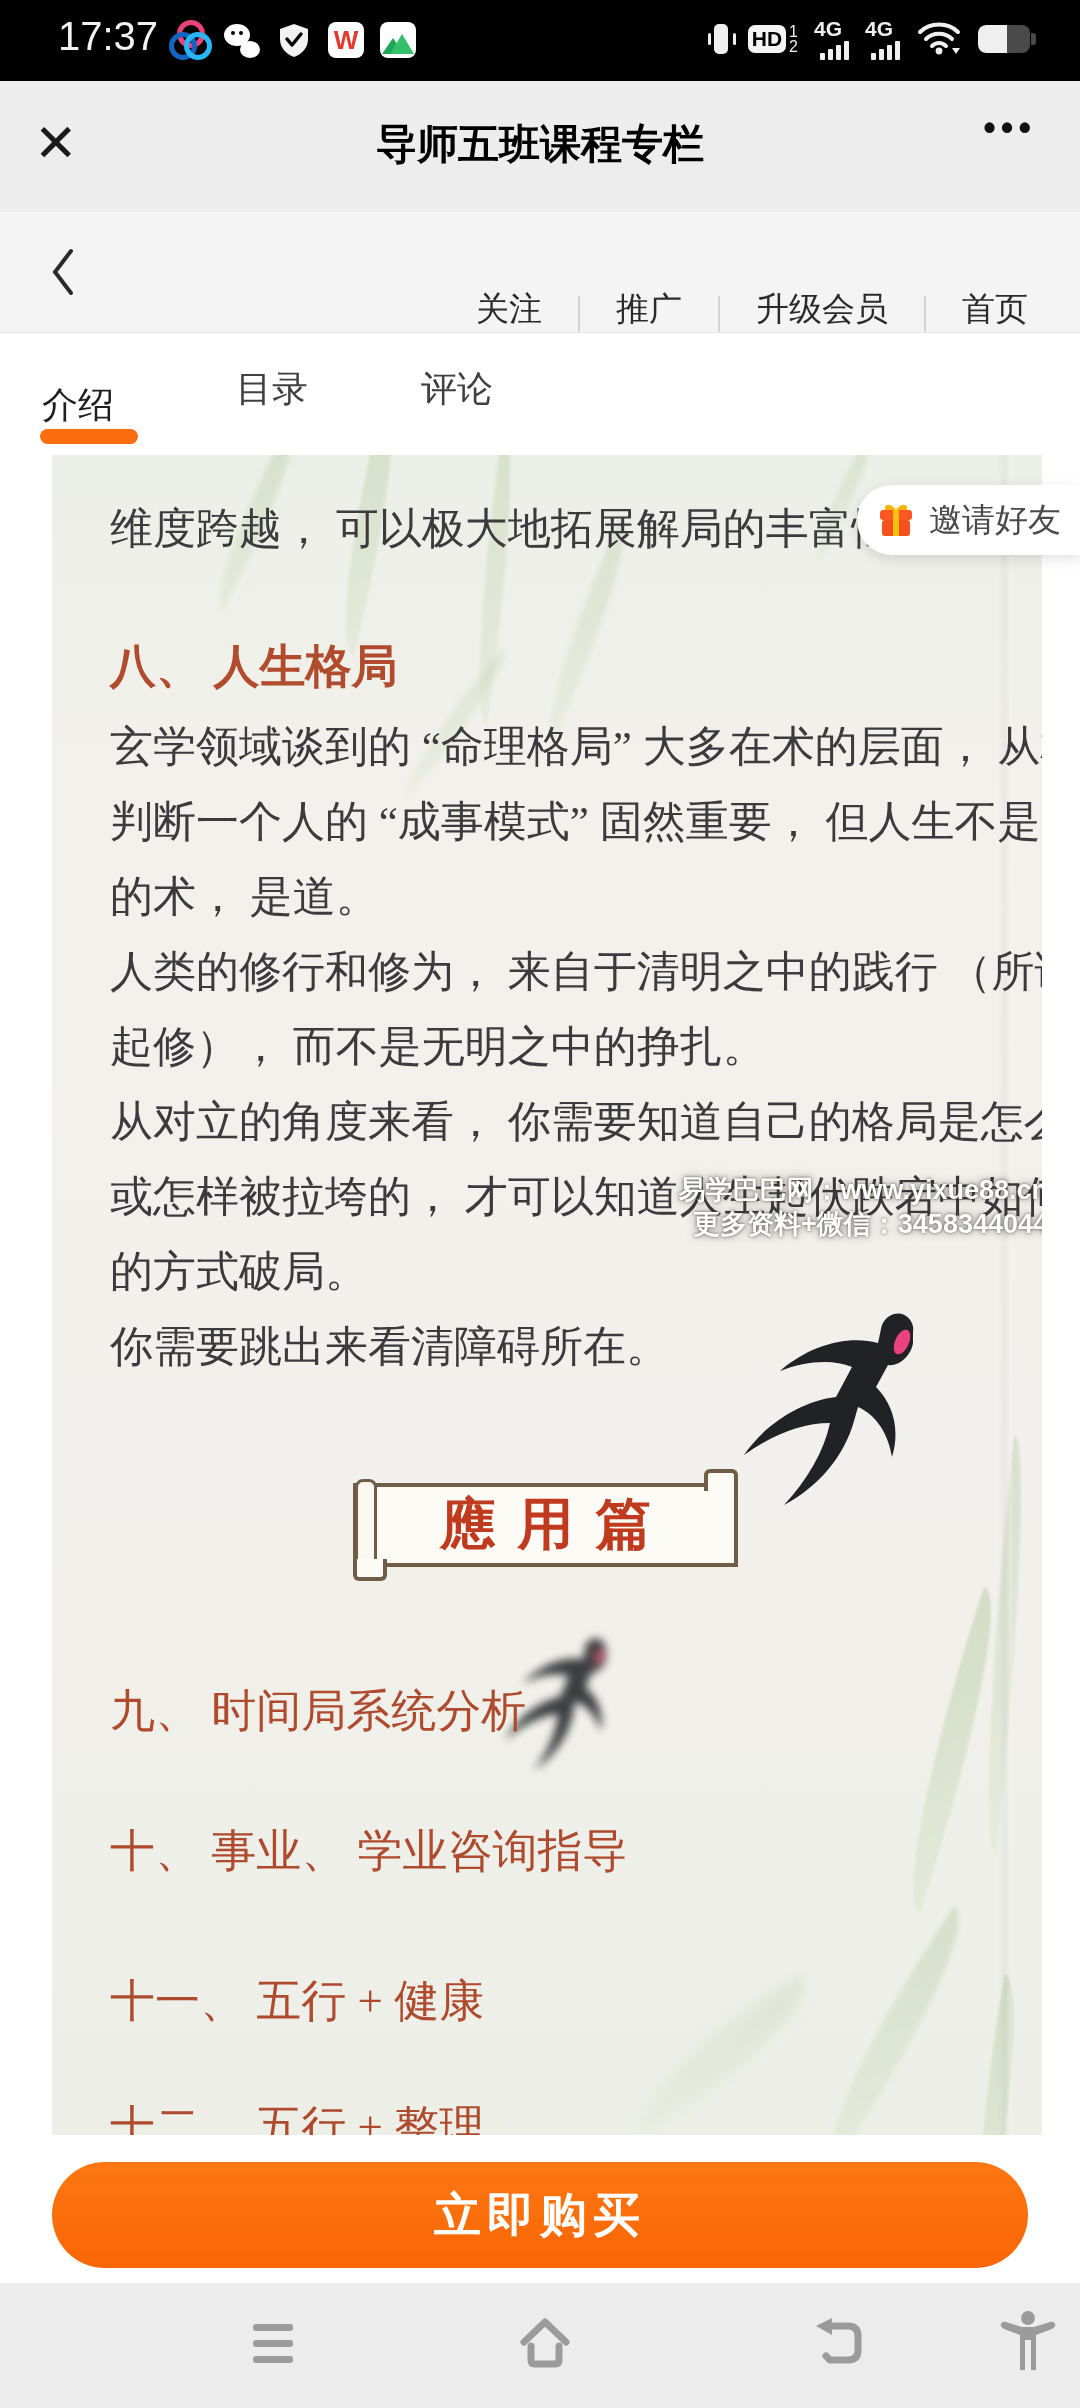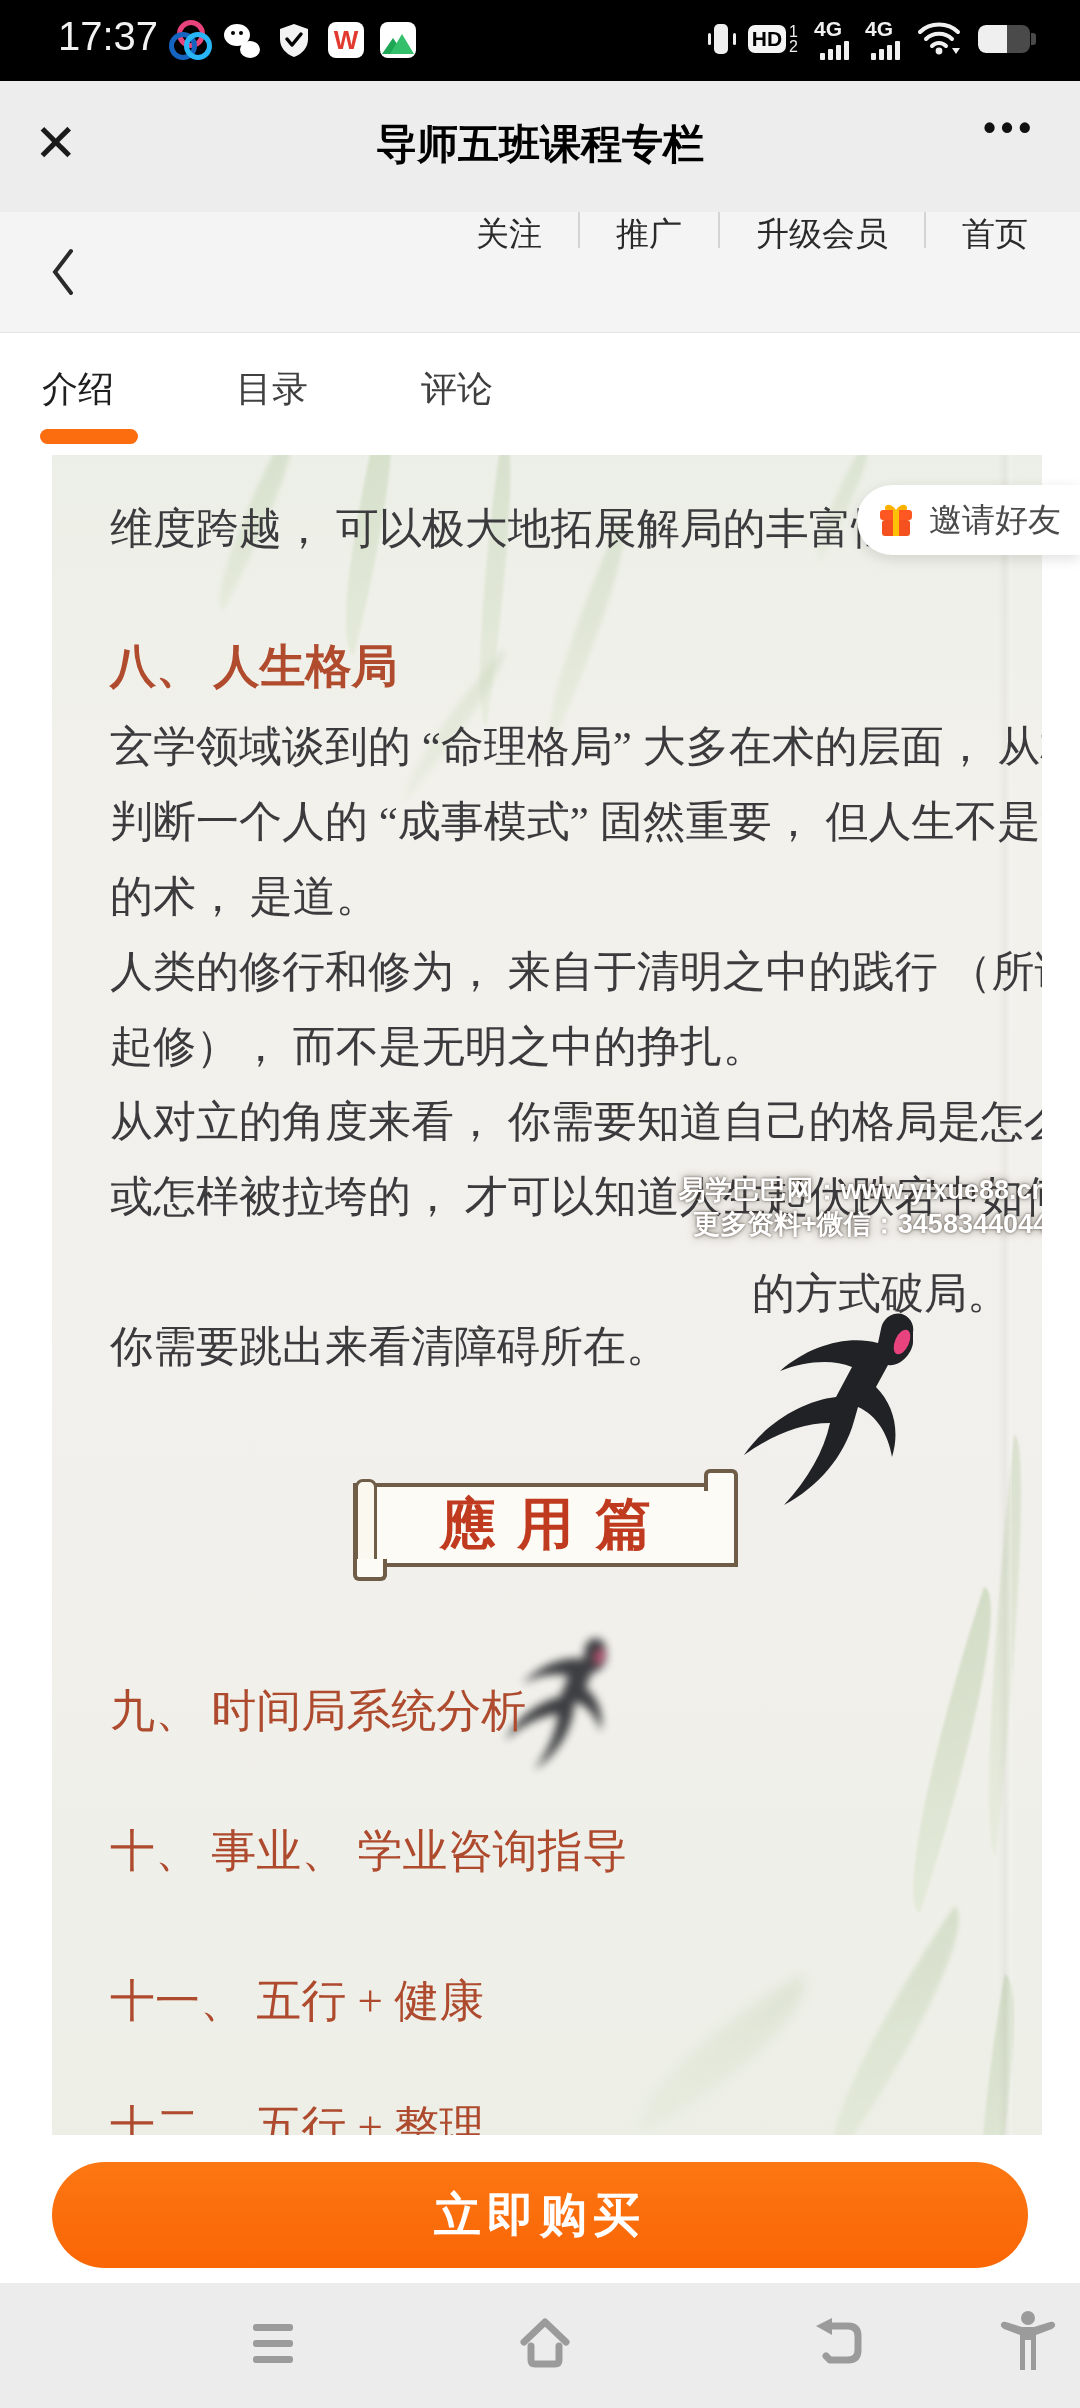--- a/index.html
+++ b/index.html
@@ -48,21 +48,21 @@
   
   .title-bar{position:absolute;left:0;top:81px;width:1080px;height:131px;background:#ededed;}
   .tb-close{position:absolute;left:34px;top:32px;font-size:52px;font-weight:300;color:#1a1a1a;line-height:60px;}
   .tb-title{position:absolute;left:0;right:0;top:36px;text-align:center;font-size:41px;font-weight:bold;color:#000;}
   .tb-more{position:absolute;right:44px;top:26px;font-size:36px;letter-spacing:5px;color:#111;font-weight:bold;}
 
   
   .quick-nav{position:absolute;left:0;top:212px;width:1080px;height:120px;background:#f4f4f4;
              border-bottom:1px solid #e6e6e6;}
   .qn-back{position:absolute;left:48px;top:34px;}
-  .qn-items{position:absolute;right:16px;top:0;height:120px;display:flex;align-items:flex-start;}
+  .qn-items{position:absolute;right:16px;top:0;height:120px;display:flex;align-items:flex-end;}
   .qn-item{font-size:33px;color:#2a2a2a;padding:0 36px;}
   .qn-sep{width:2px;height:36px;background:#d4d4d4;}
 
   
   .tabs{position:absolute;left:0;top:333px;width:1080px;height:122px;background:#fff;}
   .tab{position:absolute;top:32px;font-size:36px;color:#404040;}
   .tab.active{color:#1f1f1f;}
   .tab-underline{position:absolute;left:40px;top:96px;width:98px;height:15px;border-radius:9px;background:#fb6d0f;}
 
   
@@ -204,21 +204,21 @@
       <span class="qn-sep"></span>
       <span class="qn-item">推广</span>
       <span class="qn-sep"></span>
       <span class="qn-item">升级会员</span>
       <span class="qn-sep"></span>
       <span class="qn-item">首页</span>
     </div>
   </div>
 
   <div class="tabs">
-    <span class="tab active" style="left:42px;">介绍</span>
+    <span class="tab active" style="left:42px;margin-top:16px;">介绍</span>
     <span class="tab" style="left:236px;">目录</span>
     <span class="tab" style="left:421px;">评论</span>
     <span class="tab-underline"></span>
   </div>
 
   <div class="content">
 
     <div class="leaf" style="left:190px;top:-40px;width:30px;height:200px;transform:rotate(28deg);opacity:.55;filter:blur(2px);"></div>
     <div class="leaf" style="left:300px;top:-60px;width:34px;height:260px;transform:rotate(14deg);opacity:.6;filter:blur(1px);"></div>
     <div class="leaf" style="left:430px;top:-30px;width:26px;height:300px;transform:rotate(8deg);opacity:.5;filter:blur(1px);"></div>
@@ -234,21 +234,21 @@
 
     <div class="cline" style="top:45px;">维度跨越， 可以极大地拓展解局的丰富性。</div>
     <div class="c-heading" style="top:181px;">八、 人生格局</div>
     <div class="cline" style="top:263px;">玄学领域谈到的 “命理格局” 大多在术的层面， 从格局</div>
     <div class="cline" style="top:338px;">判断一个人的 “成事模式” 固然重要， 但人生不是简单</div>
     <div class="cline" style="top:413px;">的术， 是道。</div>
     <div class="cline" style="top:488px;">人类的修行和修为， 来自于清明之中的践行 （所谓悟后</div>
     <div class="cline" style="top:563px;">起修）， 而不是无明之中的挣扎。</div>
     <div class="cline" style="top:638px;">从对立的角度来看， 你需要知道自己的格局是怎么提升亦</div>
     <div class="cline" style="top:713px;">或怎样被拉垮的， 才可以知道人生起伏跌宕中如何用有效</div>
-    <div class="cline" style="top:810px;text-align:right;">的方式破局。</div>
+    <div class="cline" style="top:788px;">的方式破局。</div>
     <div class="cline" style="top:863px;">你需要跳出来看清障碍所在。</div>
 
     <div class="watermark" style="top:717px;">易学巴巴网：www.yixue88.cn</div>
     <div class="watermark" style="top:751px;">更多资料+微信：3458344044</div>
 
     <div class="bird" style="left:660px;top:855px;">
       <svg width="250" height="200" viewBox="0 0 240 200">
         <path d="M196,22 c2,-11 -8,-21 -19,-18 c-7,2 -12,8 -13,15 l-3,14 c-30,-8 -68,2 -98,28 c26,-10 52,-12 72,-4 l-16,30 c-34,4 -70,26 -92,58 c28,-20 58,-32 86,-32 c-6,28 -22,56 -46,82 c34,-18 60,-48 70,-84 l4,-14 c18,8 30,26 34,50 c8,-26 2,-52 -16,-70 l12,-22 c14,2 25,-14 25,-23 z" fill="#212226"></path>
         <ellipse cx="185" cy="32" rx="7" ry="13" fill="#e8437c" transform="rotate(24 185 32)"></ellipse>
       </svg>

